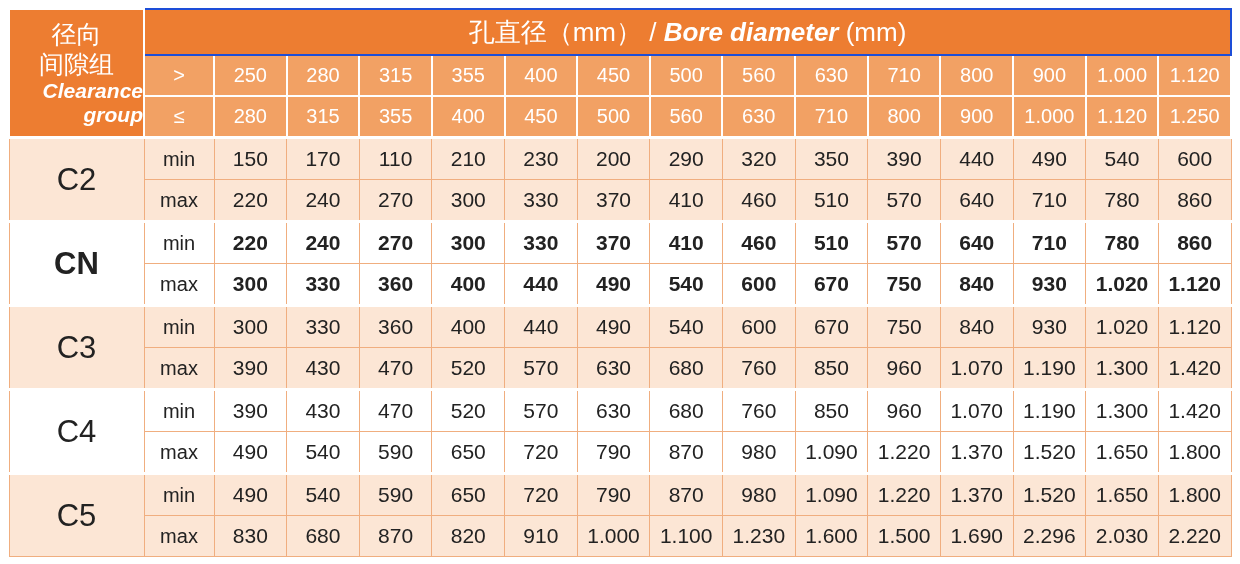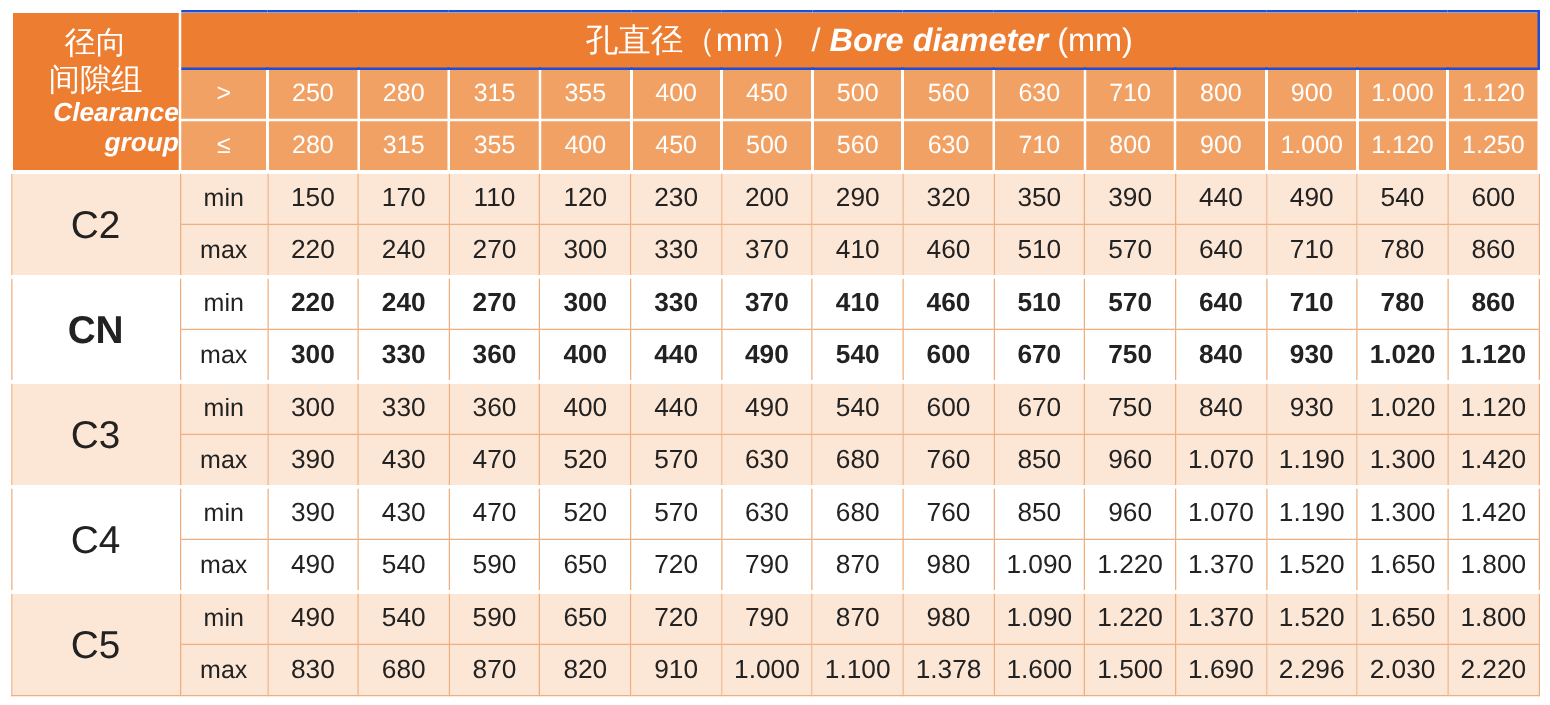--- a/index.html
+++ b/index.html
@@ -138,21 +138,21 @@
           <th class="sub">1.250</th>
         </tr>
     </thead>
   <tbody class="peach">
         <tr class="sep">
           <td class="group-label" rowspan="2">C2</td>
           <td class="rowlab">min</td>
           <td class="val">150</td>
           <td class="val">170</td>
           <td class="val">110</td>
-          <td class="val">120</td>
+          <td class="val">210</td>
           <td class="val">230</td>
           <td class="val">200</td>
           <td class="val">290</td>
           <td class="val">320</td>
           <td class="val">350</td>
           <td class="val">390</td>
           <td class="val">440</td>
           <td class="val">490</td>
           <td class="val">540</td>
           <td class="val">600</td>
@@ -307,21 +307,21 @@
         </tr>
         <tr>
           <td class="rowlab">max</td>
           <td class="val">830</td>
           <td class="val">680</td>
           <td class="val">870</td>
           <td class="val">820</td>
           <td class="val">910</td>
           <td class="val">1.000</td>
           <td class="val">1.100</td>
-          <td class="val">1.378</td>
+          <td class="val">1.230</td>
           <td class="val">1.600</td>
           <td class="val">1.500</td>
           <td class="val">1.690</td>
           <td class="val">2.296</td>
           <td class="val">2.030</td>
           <td class="val">2.220</td>
         </tr>
       </tbody>
     </table>
 </div>

